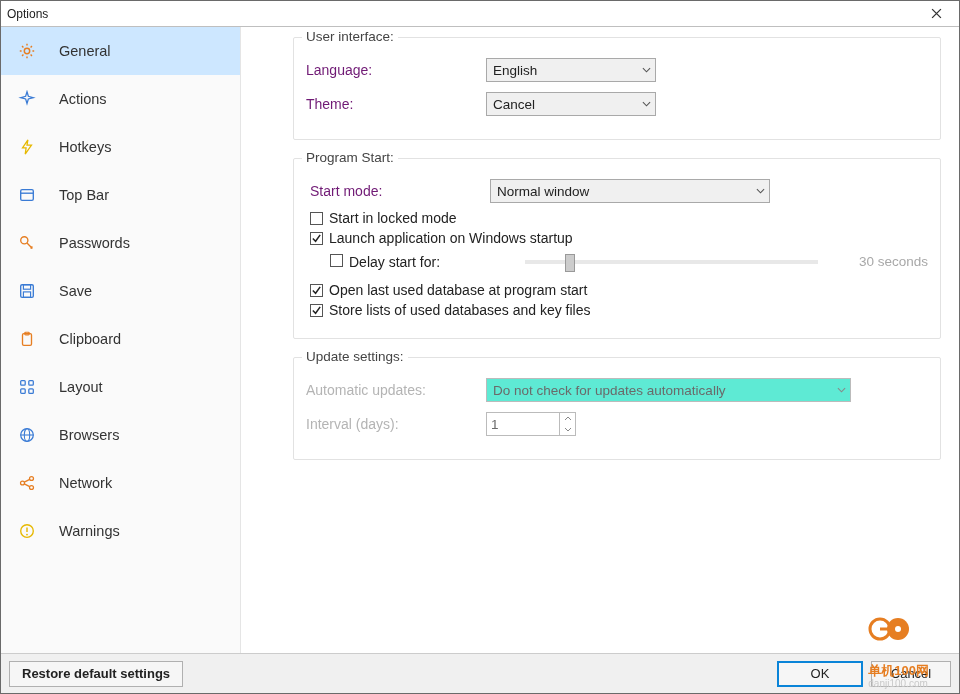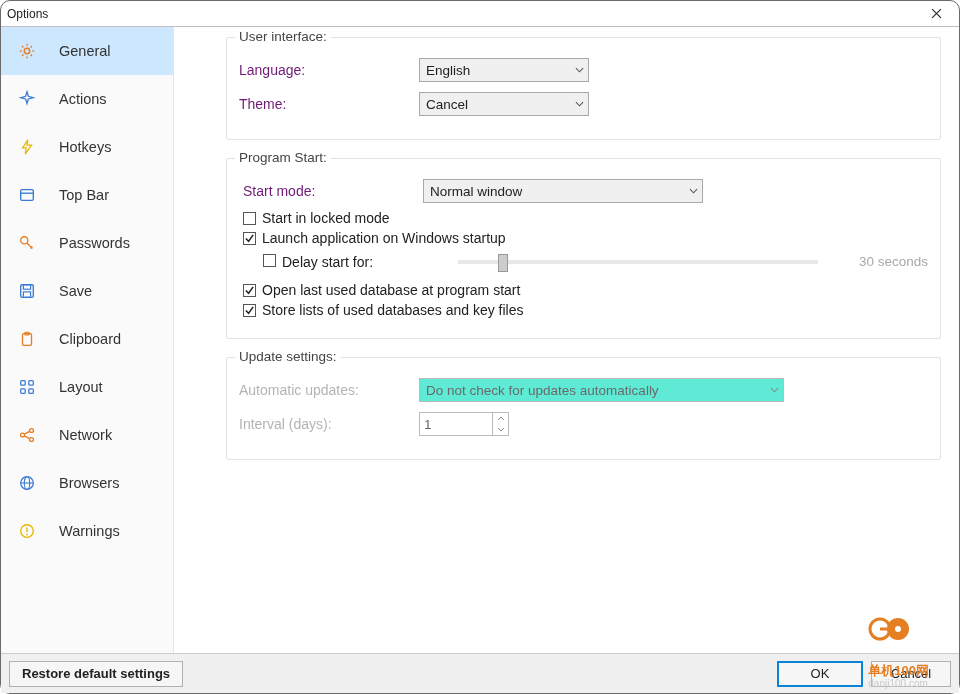--- a/index.html
+++ b/index.html
@@ -2,21 +2,21 @@
 <html><head>
 <meta charset="utf-8">
 <style>
   * { box-sizing: border-box; font-family: "Segoe UI", Tahoma, sans-serif; }
   html, body { margin:0; padding:0; width:960px; height:694px; overflow:hidden; background:#fff; color:#222; }
   .window { width:960px; height:694px; border:1px solid #6a6a6a; display:flex; flex-direction:column; }
   .titlebar { height:26px; display:flex; align-items:center; justify-content:space-between; padding:0 6px 0 6px; border-bottom:1px solid #bfbfbf; font-size:12px; }
   .titlebar .close { width:34px; height:100%; display:flex; align-items:center; justify-content:center; cursor:default; }
   .titlebar .close svg { width:11px; height:11px; }
   .body { flex:1; display:flex; min-height:0; }
-  .sidebar { width:173px; background:#fafafa; border-right:1px solid #e5e5e5; display:flex; flex-direction:column; padding-top:0; }
+  .sidebar { width:240px; background:#fafafa; border-right:1px solid #e5e5e5; display:flex; flex-direction:column; padding-top:0; }
   .sidebar-item { height:48px; display:flex; align-items:center; gap:22px; padding-left:16px; font-size:14.5px; color:#333; cursor:default; }
   .sidebar-item.active { background:#cde7ff; }
   .sidebar-icon { width:20px; height:20px; display:flex; align-items:center; justify-content:center; color:#e67e22; }
   .sidebar-icon.blue { color:#3a7bd5; }
   .sidebar-icon.yellow { color:#e6b800; }
   .sidebar-icon svg { width:18px; height:18px; }
   .content { flex:1; padding:10px 18px 0 14px; overflow:auto; font-size:14px; }
   .group { border:1px solid #e2e2e2; border-radius:2px; padding:10px 12px 16px 12px; margin-bottom:18px; position:relative;margin-left:38px; }
   .group-legend { position:absolute; top:-9px; left:8px; background:#fff; padding:0 4px; font-size:13.5px; color:#444; }
   .row { display:flex; align-items:center; margin:10px 0 7px 0; }
@@ -45,21 +45,21 @@
   .footer .spacer { flex:1; }
   .btn { height:26px; min-width:80px; border:1px solid #b0b0b0; background:#f6f6f6; font-size:13px; display:flex; align-items:center; justify-content:center; padding:0 12px; cursor:default; }
   .btn.restore { min-width:172px;font-weight:bold; }
   .btn.primary { border:2px solid #0a84d8; min-width:86px; }
   
   .watermark { position:absolute; right:30px; bottom:4px; pointer-events:none; }
   .watermark svg { display:block; }
   .watermark .wm-text { font-size:13px; color:#e67e22; font-weight:600; }
   .watermark .wm-sub  { font-size:10px; color:#c9c9c9; margin-top:-2px; }
   .watermark-box { display:flex; gap:18px; align-items:flex-start;flex-direction:column; }
-  .window { position:relative;border-radius:10px; }
+  .window { position:relative; }
 </style>
 </head>
 <body>
 
 <div class="window">
 
   <div class="titlebar">
     <span>Options</span>
     <div class="close">
       <svg viewBox="0 0 10 10">
@@ -138,39 +138,39 @@
             <svg viewBox="0 0 20 20">
               <rect x="3" y="3" width="5" height="5" rx="1" fill="none" stroke="currentColor" stroke-width="1.4"></rect>
               <rect x="12" y="3" width="5" height="5" rx="1" fill="none" stroke="currentColor" stroke-width="1.4"></rect>
               <rect x="3" y="12" width="5" height="5" rx="1" fill="none" stroke="currentColor" stroke-width="1.4"></rect>
               <rect x="12" y="12" width="5" height="5" rx="1" fill="none" stroke="currentColor" stroke-width="1.4"></rect>
             </svg>
           </span>
           <span>Layout</span>
         </div>
         <div class="sidebar-item">
+          <span class="sidebar-icon blue">
+            <svg viewBox="0 0 20 20">
+              <circle cx="10" cy="10" r="7" fill="none" stroke="currentColor" stroke-width="1.4"></circle>
+              <ellipse cx="10" cy="10" rx="3" ry="7" fill="none" stroke="currentColor" stroke-width="1.2"></ellipse>
+              <line x1="3" y1="10" x2="17" y2="10" stroke="currentColor" stroke-width="1.2"></line>
+            </svg>
+          </span>
+          <span>Browsers</span>
+        </div>
+        <div class="sidebar-item">
           <span class="sidebar-icon ">
             <svg viewBox="0 0 20 20">
               <circle cx="5" cy="10" r="2.2" fill="none" stroke="currentColor" stroke-width="1.4"></circle>
               <circle cx="15" cy="5" r="2.2" fill="none" stroke="currentColor" stroke-width="1.4"></circle>
               <circle cx="15" cy="15" r="2.2" fill="none" stroke="currentColor" stroke-width="1.4"></circle>
               <path d="M7 9l6-3M7 11l6 3" stroke="currentColor" stroke-width="1.4"></path>
             </svg>
           </span>
           <span>Network</span>
-        </div>
-        <div class="sidebar-item">
-          <span class="sidebar-icon blue">
-            <svg viewBox="0 0 20 20">
-              <circle cx="10" cy="10" r="7" fill="none" stroke="currentColor" stroke-width="1.4"></circle>
-              <ellipse cx="10" cy="10" rx="3" ry="7" fill="none" stroke="currentColor" stroke-width="1.2"></ellipse>
-              <line x1="3" y1="10" x2="17" y2="10" stroke="currentColor" stroke-width="1.2"></line>
-            </svg>
-          </span>
-          <span>Browsers</span>
         </div>
         <div class="sidebar-item">
           <span class="sidebar-icon yellow">
             <svg viewBox="0 0 20 20">
               <circle cx="10" cy="10" r="7" fill="none" stroke="currentColor" stroke-width="1.5"></circle>
               <line x1="10" y1="6" x2="10" y2="11" stroke="currentColor" stroke-width="1.6"></line>
               <circle cx="10" cy="14" r="1" fill="currentColor"></circle>
             </svg>
           </span>
           <span>Warnings</span>

